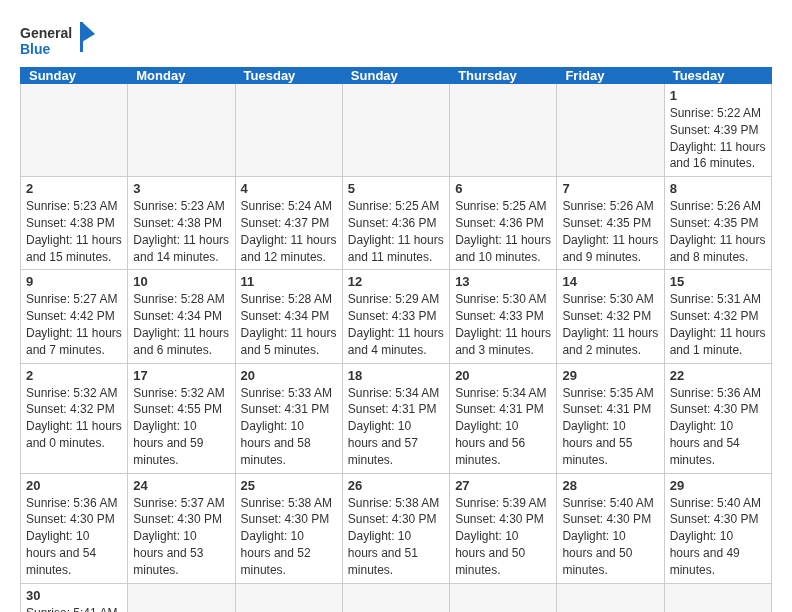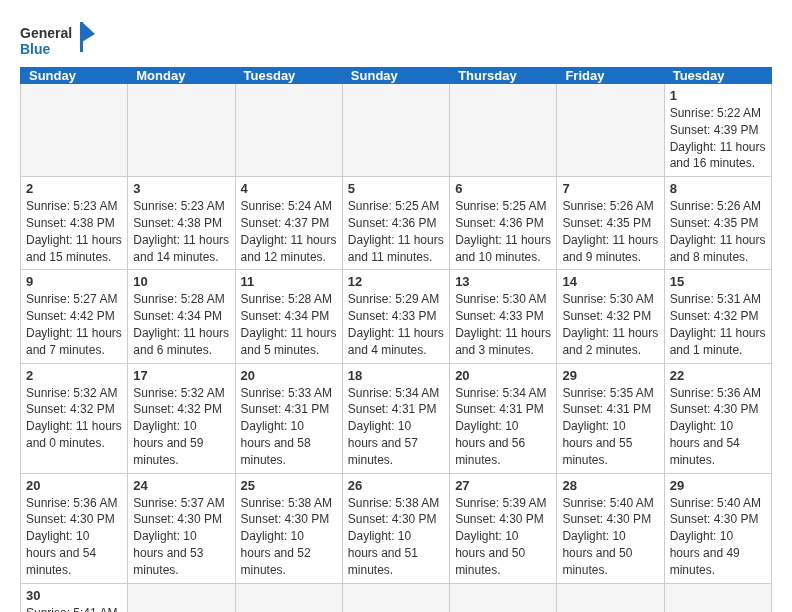--- a/index.html
+++ b/index.html
@@ -215,21 +215,21 @@
       <tr>
         <td>
           <span class="day-number">2</span>
           <div class="day-info">Sunrise: 5:32 AM
 Sunset: 4:32 PM
 Daylight: 11 hours and 0 minutes.</div>
         </td>
         <td>
           <span class="day-number">17</span>
           <div class="day-info">Sunrise: 5:32 AM
-Sunset: 4:32 PM
+Sunset: 4:55 PM
 Daylight: 10 hours and 59 minutes.</div>
         </td>
         <td>
           <span class="day-number">20</span>
           <div class="day-info">Sunrise: 5:33 AM
 Sunset: 4:31 PM
 Daylight: 10 hours and 58 minutes.</div>
         </td>
         <td>
           <span class="day-number">18</span>

